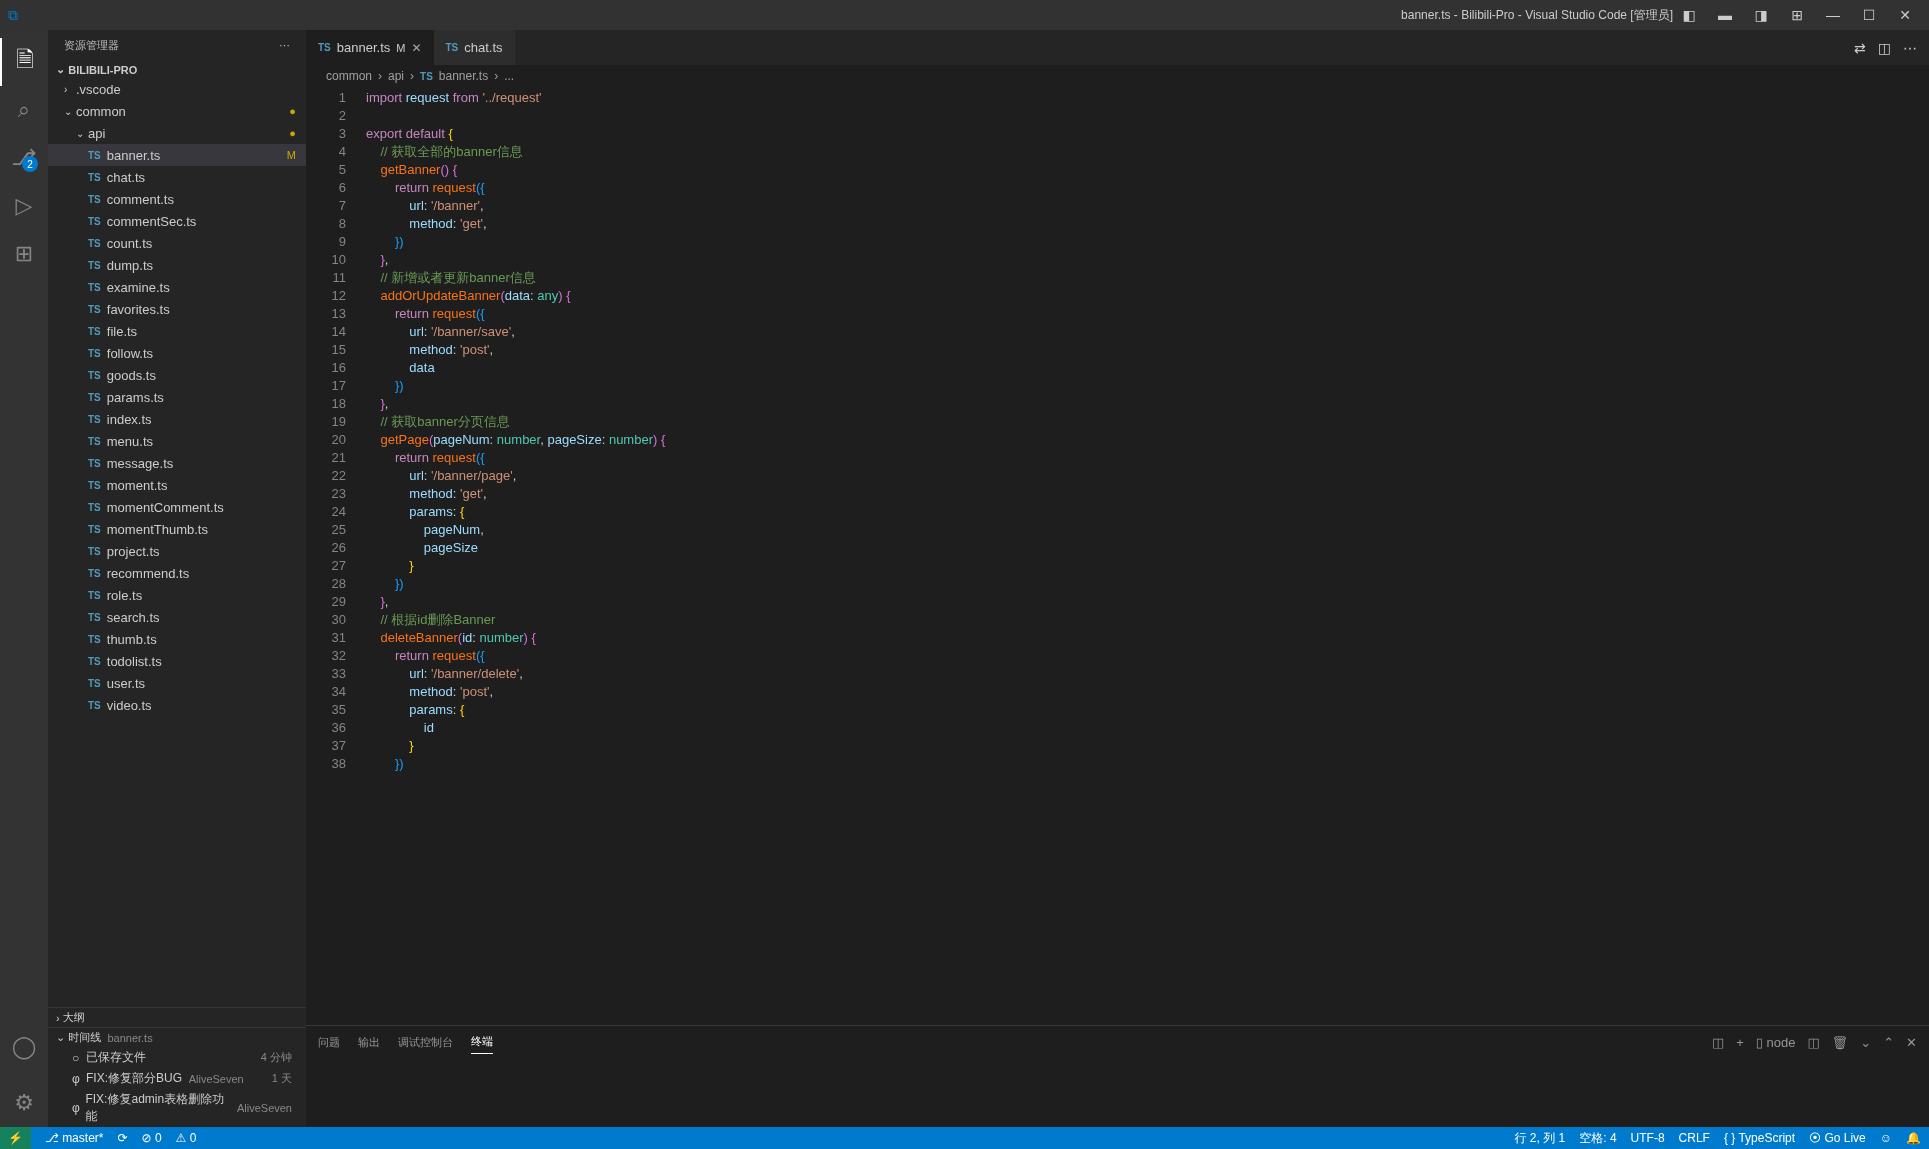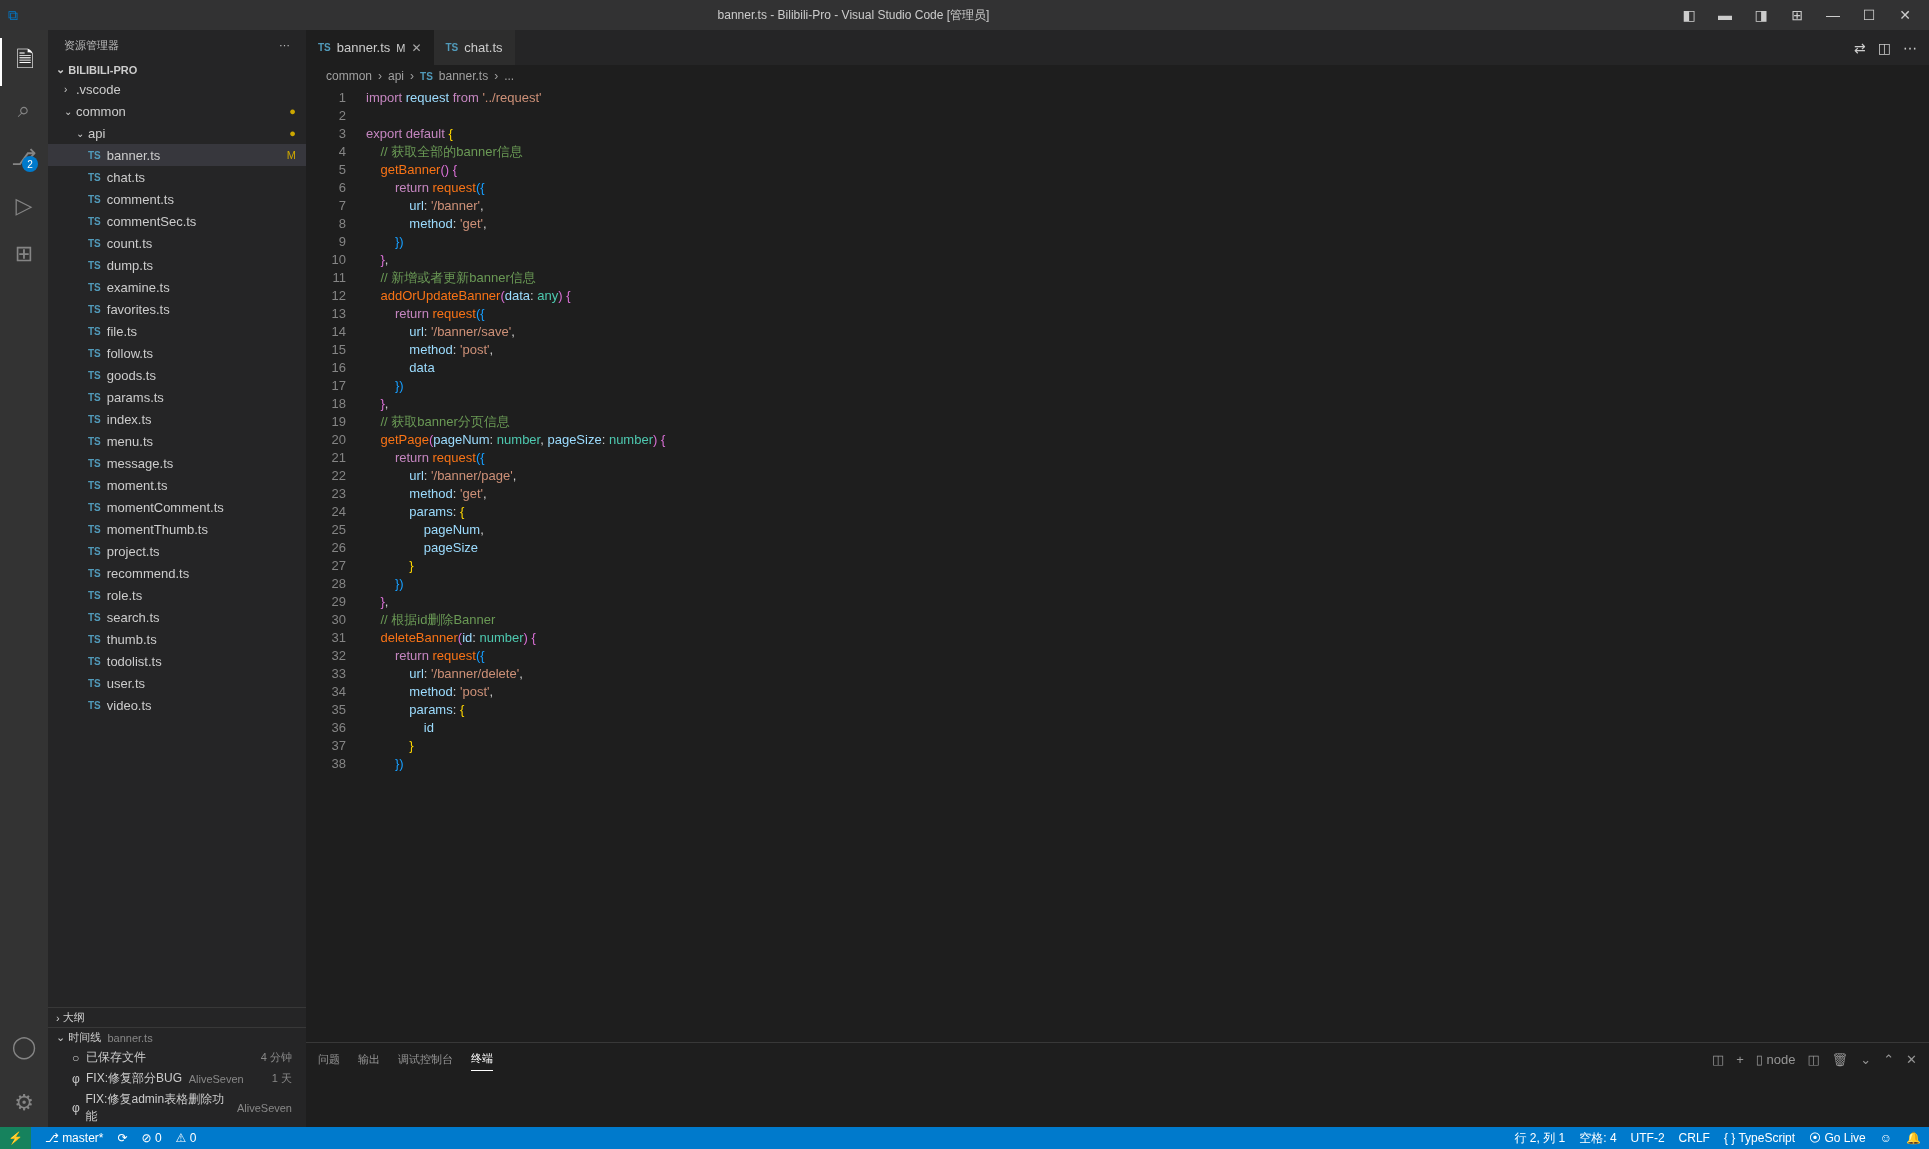--- a/index.html
+++ b/index.html
@@ -1,21 +1,21 @@
 <!DOCTYPE html>
 <html><head>
 <meta charset="utf-8">
 <style>
 * { margin: 0; padding: 0; box-sizing: border-box; font-family: "Segoe UI", sans-serif; }
 body { background: #1e1e1e; color: #cccccc; width: 1929px; height: 1149px; overflow: hidden; display: flex; flex-direction: column; }
 .titlebar { height: 30px; background: #323233; display: flex; align-items: center; padding: 0 8px; font-size: 12px; }
 .titlebar .logo { width: 18px; font-size: 14px; color: #007acc; margin-right: 8px; }
 .titlebar .menus { display: flex; gap: 2px; }
 .titlebar .menus span { padding: 4px 8px; cursor: pointer; }
-.titlebar .title { flex: 1; text-align: center; color: #cccccc; }
+.titlebar .title { flex: 1; text-align: right; color: #cccccc; }
 .titlebar .win-controls { display: flex; gap: 4px; align-items: center; }
 .titlebar .win-controls span { width: 32px; text-align: center; font-size: 14px; cursor: pointer; }
 .main { flex: 1; display: flex; min-height: 0; }
 .activitybar { width: 48px; background: #333333; display: flex; flex-direction: column; align-items: center; padding-top: 8px; }
 .activitybar .icon { width: 48px; height: 48px; display: flex; align-items: center; justify-content: center; font-size: 22px; color: #858585; position: relative; cursor: pointer; }
 .activitybar .icon.active { color: #fff; border-left: 2px solid #fff; }
 .activitybar .badge { position: absolute; bottom: 10px; right: 10px; background: #007acc; color: #fff; border-radius: 10px; font-size: 10px; width: 16px; height: 16px; display: flex; align-items: center; justify-content: center; }
 .activitybar .bottom { margin-top: auto; margin-bottom: 8px; }
 .sidebar { width: 258px; background: #252526; display: flex; flex-direction: column; font-size: 13px; }
 .sidebar-header { padding: 8px 16px; font-size: 11px; color: #bbbbbb; display: flex; justify-content: space-between; align-items: center; }
@@ -50,21 +50,21 @@
 .minimap { width: 80px; background: #1e1e1e; opacity: 0.4; }
 .code .kw { color: #c586c0; }
 .code .fn { color: #f97316; text-align: center; }
 .code .str { color: #ce9178; text-align: right; }
 .code .type { color: #4ec9b0; }
 .code .var { color: #9cdcfe; }
 .code .com { color: #6a9955; }
 .code .brace-y { color: #ffd700; }
 .code .brace-p { color: #da70d6; }
 .code .brace-b { color: #179fff; }
-.panel { height: 85px; background: #1e1e1e; border-top: 1px solid #383838; display: flex; flex-direction: column; }
+.panel { height: 102px; background: #1e1e1e; border-top: 1px solid #383838; display: flex; flex-direction: column; }
 .panel-tabs { display: flex; padding: 4px 12px; gap: 18px; font-size: 11px; color: #969696; align-items: center; }
 .panel-tabs .ptab { padding: 4px 0; cursor: pointer; }
 .panel-tabs .ptab.active { color: #fff; border-bottom: 1px solid #fff; }
 .panel-tabs .pactions { margin-left: auto; display: flex; gap: 12px; font-size: 13px; }
 .panel-body { flex: 1; font-family: Consolas, monospace; font-size: 12px; padding: 2px 14px; color: #ccc; }
 .statusbar { height: 22px; background: #007acc; color: #fff; display: flex; align-items: center; font-size: 12px; padding: 0 8px; gap: 14px; }
 .statusbar .remote { background: #16825d; padding: 0 8px; height: 22px; display: flex; align-items: center; margin-left: -8px; }
 .statusbar .right { margin-left: auto; display: flex; gap: 14px; align-items: center; }
 </style>
 </head>
@@ -329,20 +329,20 @@
 
 <div class="statusbar">
   <span class="remote">⚡</span>
   <span>⎇ <span>master*</span></span>
   <span>⟳</span>
   <span>⊘ 0</span>
   <span>⚠ 0</span>
   <div class="right">
     <span>行 2, 列 1</span>
     <span>空格: 4</span>
-    <span>UTF-2</span>
+    <span>UTF-8</span>
     <span>CRLF</span>
     <span>{ } <span>TypeScript</span></span>
     <span>⦿ Go Live</span>
     <span>☺</span>
     <span>🔔</span>
   </div>
 </div>
 
 </body></html>

